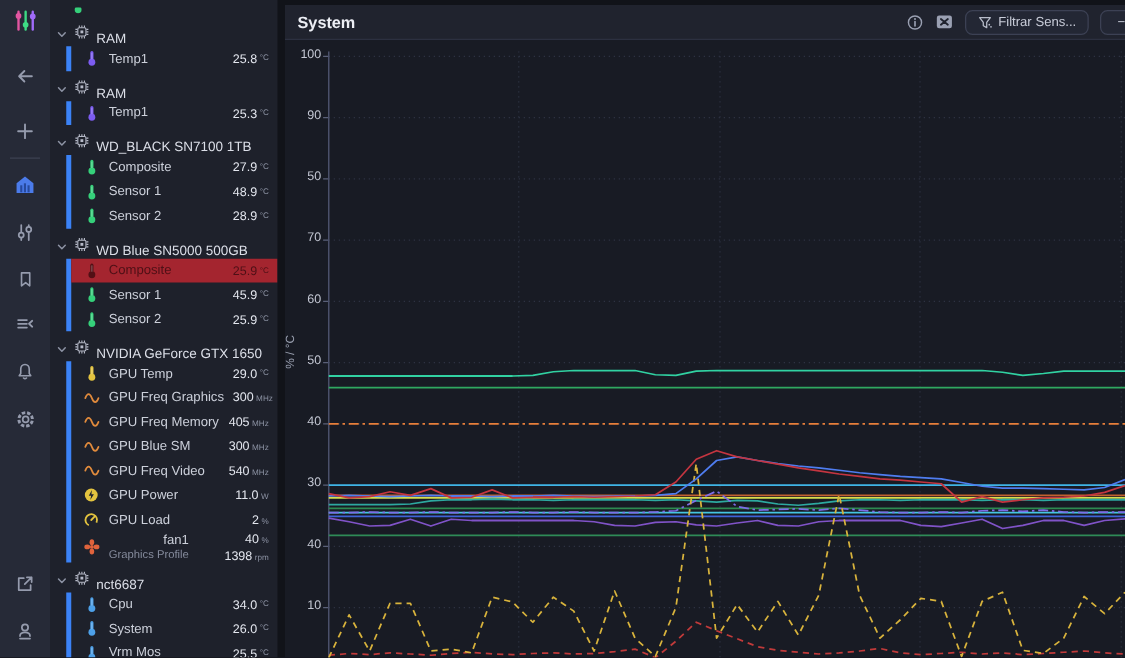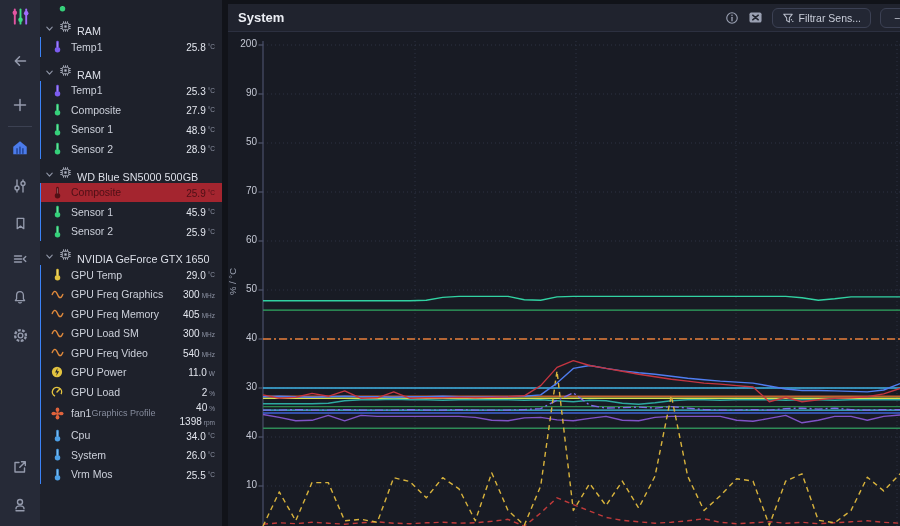--- a/index.html
+++ b/index.html
@@ -16,25 +16,25 @@
   .rail .spacer{flex:1;}
   .rail svg{display:block;}
   
   .panel{position:absolute;left:40px;top:0;width:182px;height:526px;background:#1e212b;
     overflow:hidden;padding-top:6px;box-sizing:border-box;}
   .partial-row{height:7px;overflow:hidden;padding-left:17px;}
   .partial-row .ticon{display:block;margin-top:-8px;}
   .grp{margin-top:0;}
   .grp-h{height:20px;margin-top:4px;display:flex;align-items:flex-end;gap:5px;padding-left:5px;cursor:pointer;}
   .grp-h .gname{font-size:10.8px;color:#dcdfe8;white-space:nowrap;}
-  .items{border-left:1px solid #3b82f6;}
+  .items{margin-left:13px;border-left:4px solid #3b82f6;}
   .row{height:19.5px;display:flex;align-items:center;gap:7px;padding-left:9px;padding-right:7px;cursor:pointer;}
   .row.two{height:24px;}
   .row .lbl{font-size:10.5px;color:#ccd0da;white-space:nowrap;}
-  .row .lblwrap{display:flex;flex-direction:row;line-height:11px;align-items:flex-end;}
+  .row .lblwrap{display:flex;flex-direction:column;line-height:11px;align-items:flex-end;}
   .row .sublbl{font-size:9px;color:#858b9c;}
   .row .vals{margin-left:auto;text-align:right;line-height:11px;}
   .row .val{font-size:10px;color:#e3e6ee;white-space:nowrap;}
   .row .unit{font-size:6.5px;color:#8d93a4;margin-left:2px;}
   .row .unit.su{vertical-align:2px;}
   .row.selected{background:#a4252f;}
   .row.selected .lbl,.row.selected .val,.row.selected .unit,.row.selected .sublbl{color:#4e1016;}
   .ticon{width:14px;display:flex;justify-content:center;flex-shrink:0;}
   
   .main{position:absolute;left:228px;top:4px;right:0;bottom:0;background:#181b24;}
@@ -187,20 +187,31 @@
                 <circle cx="6" cy="10.6" r="3" fill="#7c5cf0"></circle>
                 <rect x="5.5" y="2.4" width="1" height="5.6" fill="rgba(255,255,255,0.30)"></rect>
               </svg>
             </span>
             <span class="lbl">Temp1</span>
             <span class="vals"><span class="val">25.3<span class="unit su">°C</span></span></span>
           </div>
         </div>
       </div>
       <div class="grp">
+        <div class="grp-h">
+          <span><svg width="9" height="9" viewBox="0 0 10 10">
+              <path d="M2 3.5 L5 6.7 L8 3.5" fill="none" stroke="#8d93a4" stroke-width="1.3" stroke-linecap="round" stroke-linejoin="round"></path>
+            </svg></span>
+          <span><svg width="13" height="13" viewBox="0 0 16 16">
+              <rect x="4" y="4" width="8" height="8" rx="1.3" fill="none" stroke="#b6bac8" stroke-width="1.1"></rect>
+              <rect x="6.6" y="6.6" width="2.8" height="2.8" fill="#b6bac8"></rect>
+              <path d="M5.5 1.6v2 M8 1.6v2 M10.5 1.6v2 M5.5 12.4v2 M8 12.4v2 M10.5 12.4v2 M1.6 5.5h2 M1.6 8h2 M1.6 10.5h2 M12.4 5.5h2 M12.4 8h2 M12.4 10.5h2" stroke="#b6bac8" stroke-width="1.1"></path>
+            </svg></span>
+          <span class="gname">WD_BLACK SN7100 1TB</span>
+        </div>
         <div class="items">
           <div class="row">
             <span class="ticon">
               <svg width="11" height="13" viewBox="0 0 12 14">
                 <rect x="4.6" y="0.8" width="2.8" height="7.6" rx="1.4" fill="#35d07a"></rect>
                 <circle cx="6" cy="10.6" r="3" fill="#35d07a"></circle>
                 <rect x="5.5" y="2.4" width="1" height="5.6" fill="rgba(255,255,255,0.30)"></rect>
               </svg>
             </span>
             <span class="lbl">Composite</span>
@@ -319,21 +330,21 @@
             </span>
             <span class="lbl">GPU Freq Memory</span>
             <span class="vals"><span class="val">405<span class="unit">MHz</span></span></span>
           </div>
           <div class="row">
             <span class="ticon">
               <svg width="13" height="11" viewBox="0 0 16 12">
                 <path d="M1.5 6 C3.5 0.8 6 0.8 8 6 S12.5 11.2 14.5 6" fill="none" stroke="#e08a3c" stroke-width="1.7" stroke-linecap="round"></path>
               </svg>
             </span>
-            <span class="lbl">GPU Load SM</span>
+            <span class="lbl">GPU Blue SM</span>
             <span class="vals"><span class="val">300<span class="unit">MHz</span></span></span>
           </div>
           <div class="row">
             <span class="ticon">
               <svg width="13" height="11" viewBox="0 0 16 12">
                 <path d="M1.5 6 C3.5 0.8 6 0.8 8 6 S12.5 11.2 14.5 6" fill="none" stroke="#e08a3c" stroke-width="1.7" stroke-linecap="round"></path>
               </svg>
             </span>
             <span class="lbl">GPU Freq Video</span>
             <span class="vals"><span class="val">540<span class="unit">MHz</span></span></span>
@@ -372,20 +383,31 @@
             </span>
             <span class="lblwrap">
               <span class="lbl">fan1</span>
               <span class="sublbl">Graphics Profile</span>
             </span>
             <span class="vals"><span class="val">40<span class="unit">%</span></span><br><span class="val">1398<span class="unit">rpm</span></span></span>
           </div>
         </div>
       </div>
       <div class="grp">
+        <div class="grp-h">
+          <span><svg width="9" height="9" viewBox="0 0 10 10">
+              <path d="M2 3.5 L5 6.7 L8 3.5" fill="none" stroke="#8d93a4" stroke-width="1.3" stroke-linecap="round" stroke-linejoin="round"></path>
+            </svg></span>
+          <span><svg width="13" height="13" viewBox="0 0 16 16">
+              <rect x="4" y="4" width="8" height="8" rx="1.3" fill="none" stroke="#b6bac8" stroke-width="1.1"></rect>
+              <rect x="6.6" y="6.6" width="2.8" height="2.8" fill="#b6bac8"></rect>
+              <path d="M5.5 1.6v2 M8 1.6v2 M10.5 1.6v2 M5.5 12.4v2 M8 12.4v2 M10.5 12.4v2 M1.6 5.5h2 M1.6 8h2 M1.6 10.5h2 M12.4 5.5h2 M12.4 8h2 M12.4 10.5h2" stroke="#b6bac8" stroke-width="1.1"></path>
+            </svg></span>
+          <span class="gname">nct6687</span>
+        </div>
         <div class="items">
           <div class="row">
             <span class="ticon">
               <svg width="11" height="13" viewBox="0 0 12 14">
                 <rect x="4.6" y="0.8" width="2.8" height="7.6" rx="1.4" fill="#4da0e8"></rect>
                 <circle cx="6" cy="10.6" r="3" fill="#4da0e8"></circle>
                 <rect x="5.5" y="2.4" width="1" height="5.6" fill="rgba(255,255,255,0.30)"></rect>
               </svg>
             </span>
             <span class="lbl">Cpu</span>
@@ -453,21 +475,21 @@
     <div class="ylabels">
         <span style="top: 447px;">10</span>
         <span style="top: 398px;">40</span>
         <span style="top: 349px;">30</span>
         <span style="top: 300px;">40</span>
         <span style="top: 251px;">50</span>
         <span style="top: 202px;">60</span>
         <span style="top: 153px;">70</span>
         <span style="top: 104px;">50</span>
         <span style="top: 55px;">90</span>
-        <span style="top: 6px;">200</span>
+        <span style="top: 6px;">100</span>
       </div>
     <svg class="chart-svg" width="645" height="487" viewBox="0 0 645 487">
         <line x1="6" y1="445.00000000000006" x2="643" y2="445.00000000000006" stroke="#2d3242" stroke-width="1" stroke-dasharray="1 3"></line>
         <line x1="1.5" y1="445.00000000000006" x2="6" y2="445.00000000000006" stroke="#5a6078" stroke-width="1"></line>
         <line x1="6" y1="396" x2="643" y2="396" stroke="#2d3242" stroke-width="1" stroke-dasharray="1 3"></line>
         <line x1="1.5" y1="396" x2="6" y2="396" stroke="#5a6078" stroke-width="1"></line>
         <line x1="6" y1="347" x2="643" y2="347" stroke="#2d3242" stroke-width="1" stroke-dasharray="1 3"></line>
         <line x1="1.5" y1="347" x2="6" y2="347" stroke="#5a6078" stroke-width="1"></line>
         <line x1="6" y1="298" x2="643" y2="298" stroke="#2d3242" stroke-width="1" stroke-dasharray="1 3"></line>
         <line x1="1.5" y1="298" x2="6" y2="298" stroke="#5a6078" stroke-width="1"></line>

